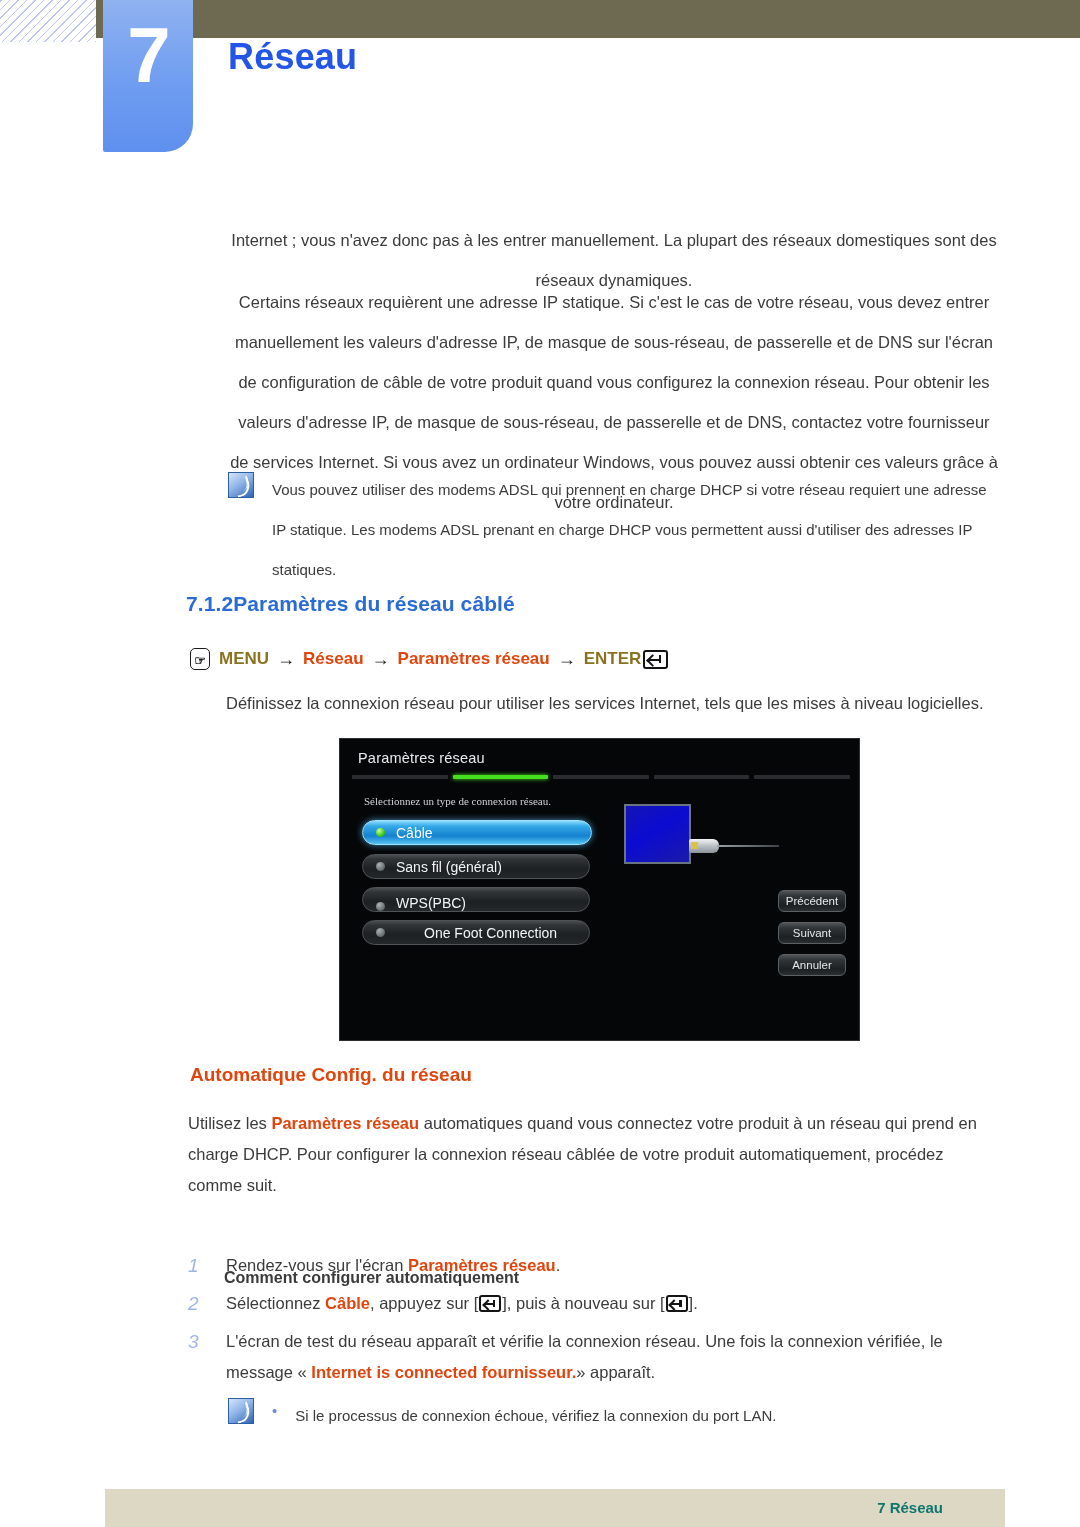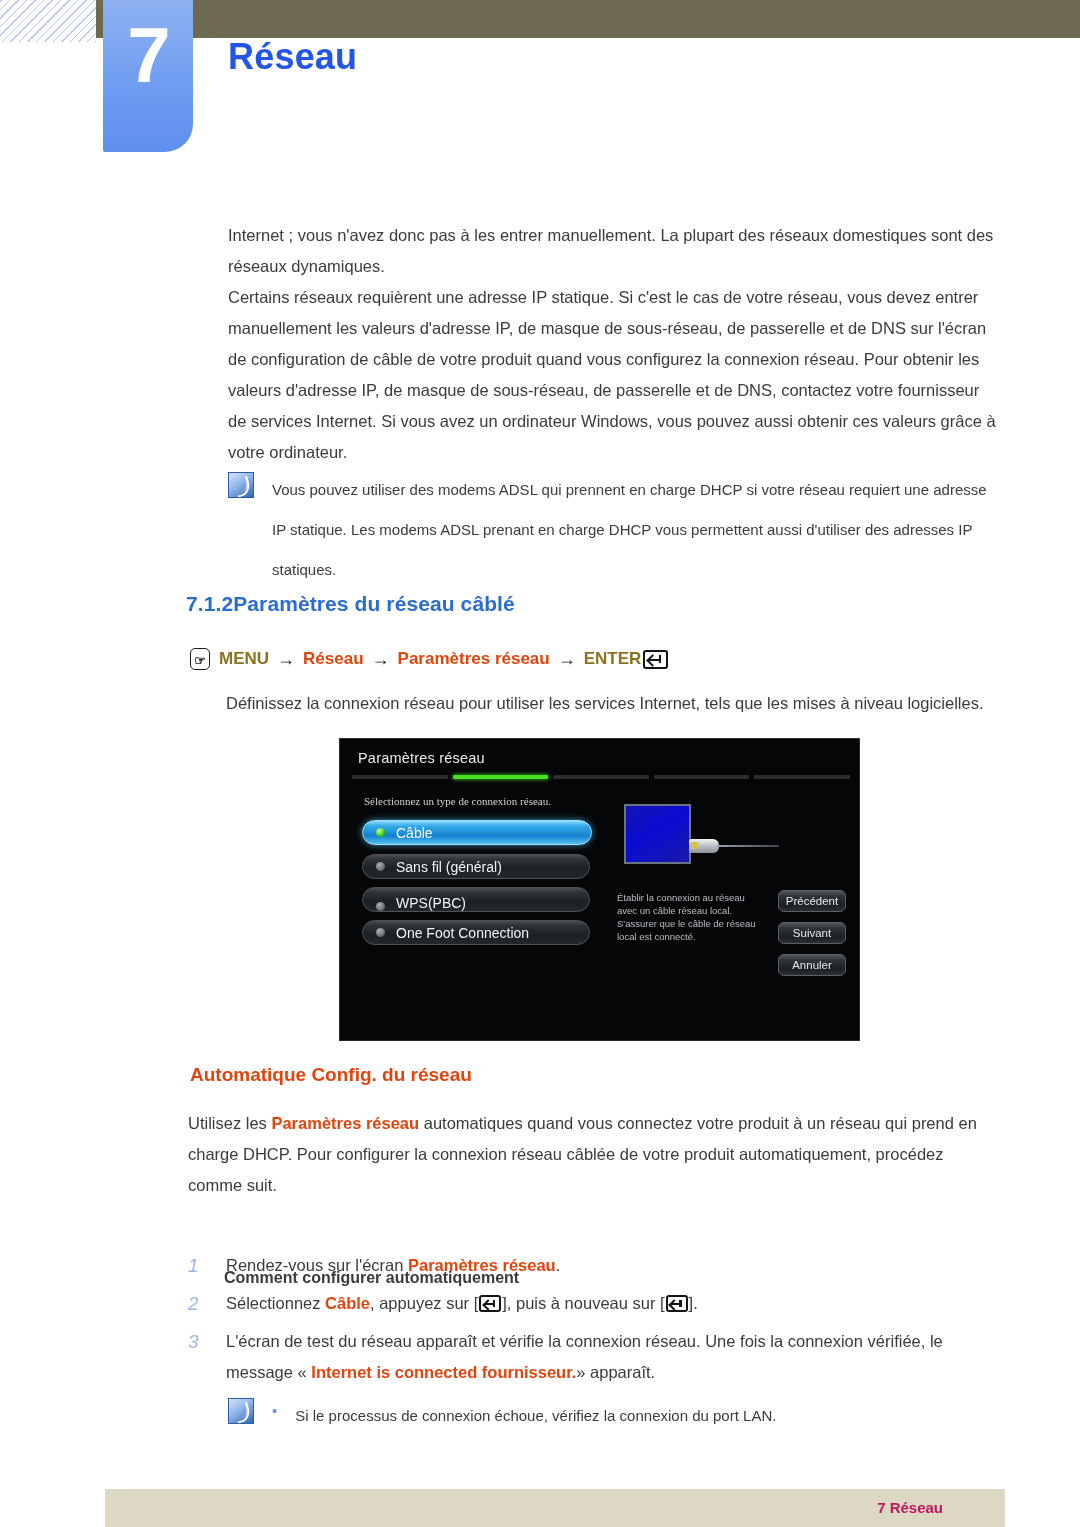--- a/index.html
+++ b/index.html
@@ -67,23 +67,23 @@
     color: #2255e8;
     font-size: 36px;
     font-weight: bold;
     letter-spacing: 0.2px;
   }
   .para {
     position: absolute;
     left: 228px;
     width: 772px;
     font-size: 16.5px;
-    line-height: 31px;
+    line-height: 40px;
     color: #3b3b3b;
-    text-align: left;
+    text-align: center;
   }
   .para-indent {
     position: absolute;
     left: 188px;
     width: 812px;
     font-size: 16.5px;
     line-height: 31px;
     color: #3b3b3b;
   }
 
@@ -409,21 +409,21 @@
   
   .footer-bar {
     position: absolute;
     left: 105px; top: 1489px;
     width: 900px; height: 38px;
     background: #ddd8c4;
   }
   .footer-label {
     position: absolute;
     right: 62px; top: 10px;
-    color: #be185d;
+    color: #0f766e;
     font-size: 15px;
     font-weight: bold;
   }
   .footer-page {
     position: absolute;
     left: 845px; top: 0;
     width: 64px; height: 38px;
     background: #404040;
     color: #ffffff;
     font-size: 23px;
@@ -492,32 +492,31 @@
     <span class="tv-opt-label">Câble</span>
   </div>
   <div class="tv-opt off" style="top:115px;">
     <span class="tv-dot dim"></span>
     <span class="tv-opt-label">Sans fil (général)</span>
   </div>
   <div class="tv-opt off" style="top:148px;align-items:flex-end;">
     <span class="tv-dot dim"></span>
     <span class="tv-opt-label">WPS(PBC)</span>
   </div>
-  <div class="tv-opt off" style="top:181px;">
+  <div class="tv-opt off" style="top:181px;gap:28px;">
     <span class="tv-dot dim"></span>
     <span class="tv-opt-label">One Foot Connection</span>
   </div>
 
   <div class="tv-illus">
     <div class="tv-panel"></div>
     <div class="tv-plug"></div>
     <div class="tv-wire"></div>
   </div>
 
-  <div class="tv-desc">Établir la connexion au réseau avec un câble réseau local. S'assurer que le câble de réseau local est connecté.</div>
 
   <div class="tv-btn" style="top:139px;">Précédent</div>
   <div class="tv-btn" style="top:171px;">Suivant</div>
   <div class="tv-btn" style="top:203px;">Annuler</div>
 </div>
 
 <div class="subhead" style="top:1064px;">Automatique Config. du réseau</div>
 
 <div class="para-indent" style="top:1108px;"><span>Utilisez les </span><span class="o">Paramètres réseau</span><span> automatiques quand vous connectez votre produit à un réseau qui prend en charge DHCP. Pour configurer la connexion réseau câblée de votre produit automatiquement, procédez comme suit.</span></div>
 

